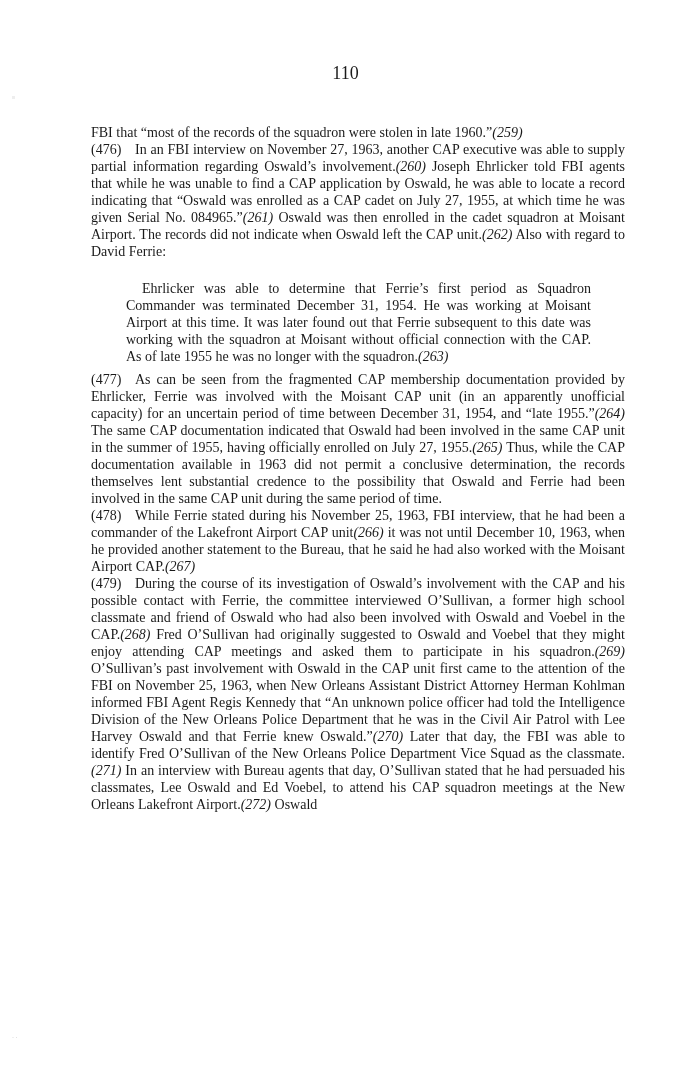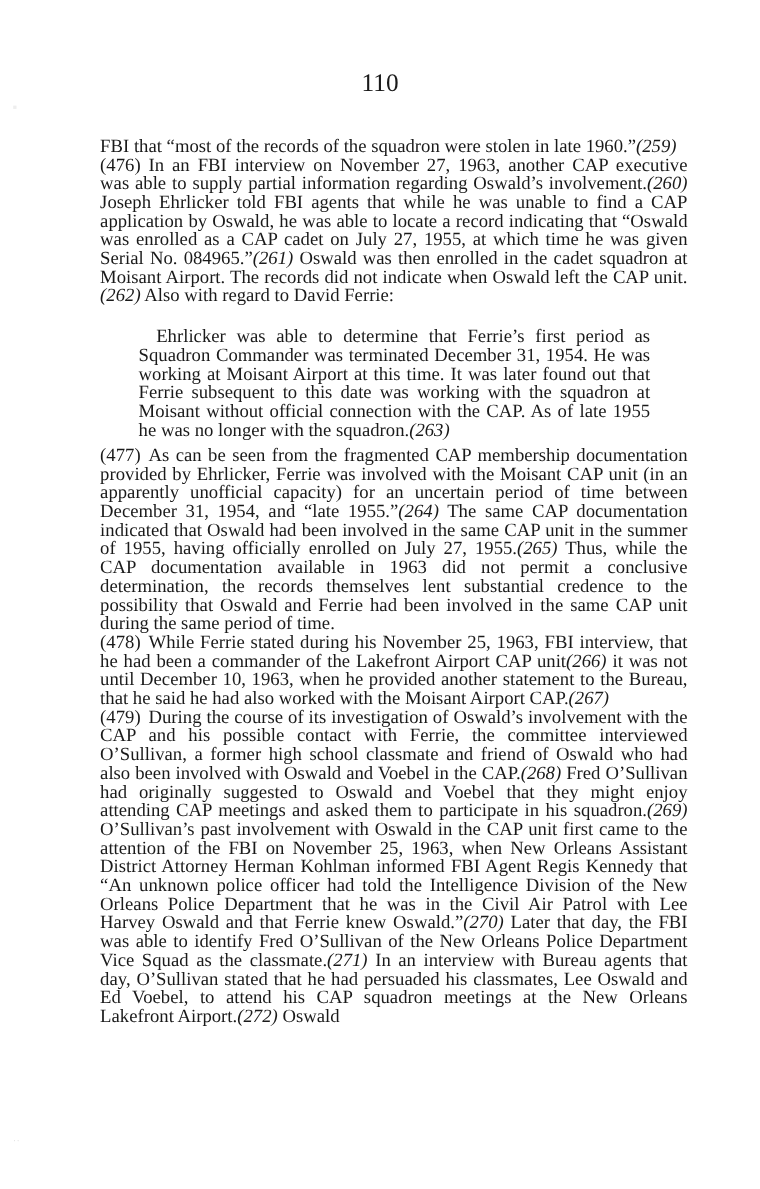--- a/index.html
+++ b/index.html
@@ -1,21 +1,21 @@
 <!DOCTYPE html>
 <html><head>
 <meta charset="utf-8">
 <style>
   html, body { margin: 0; padding: 0; background: #ffffff; }
   body { width: 691px; height: 1081px; position: relative; overflow: hidden;
          font-family: "Liberation Serif", "DejaVu Serif", serif; color: #1a1a1a; }
   .page-number { position: absolute; top: 63px; left: 0; width: 691px; text-align: center;
-                 font-size: 23px; }
+                 font-size: 18px; }
   .body-text { position: absolute; top: 124px; left: 91px; width: 534px;
-               font-size: 17px; line-height: 17px; }
+               font-size: 14px; line-height: 17px; }
   .para { margin: 0; text-align: justify; text-align-last: left; }
   .para.noindent { text-indent: 0; }
   .quote { margin: 20px 0 6px 35px; width: 465px; text-align: justify; text-align-last: left;
            text-indent: 16px; }
   .ref { font-style: italic; }
   .pnum { display: inline-block; width: 44px; }
   .specks { position: absolute; left: 12px; top: 1037px; width: 8px; height: 3px;
             color: #bbb; font-size: 6px; line-height: 3px; }
   .tick { position: absolute; left: 12px; top: 96px; width: 3px; height: 3px; background: #eee; }
 </style>

